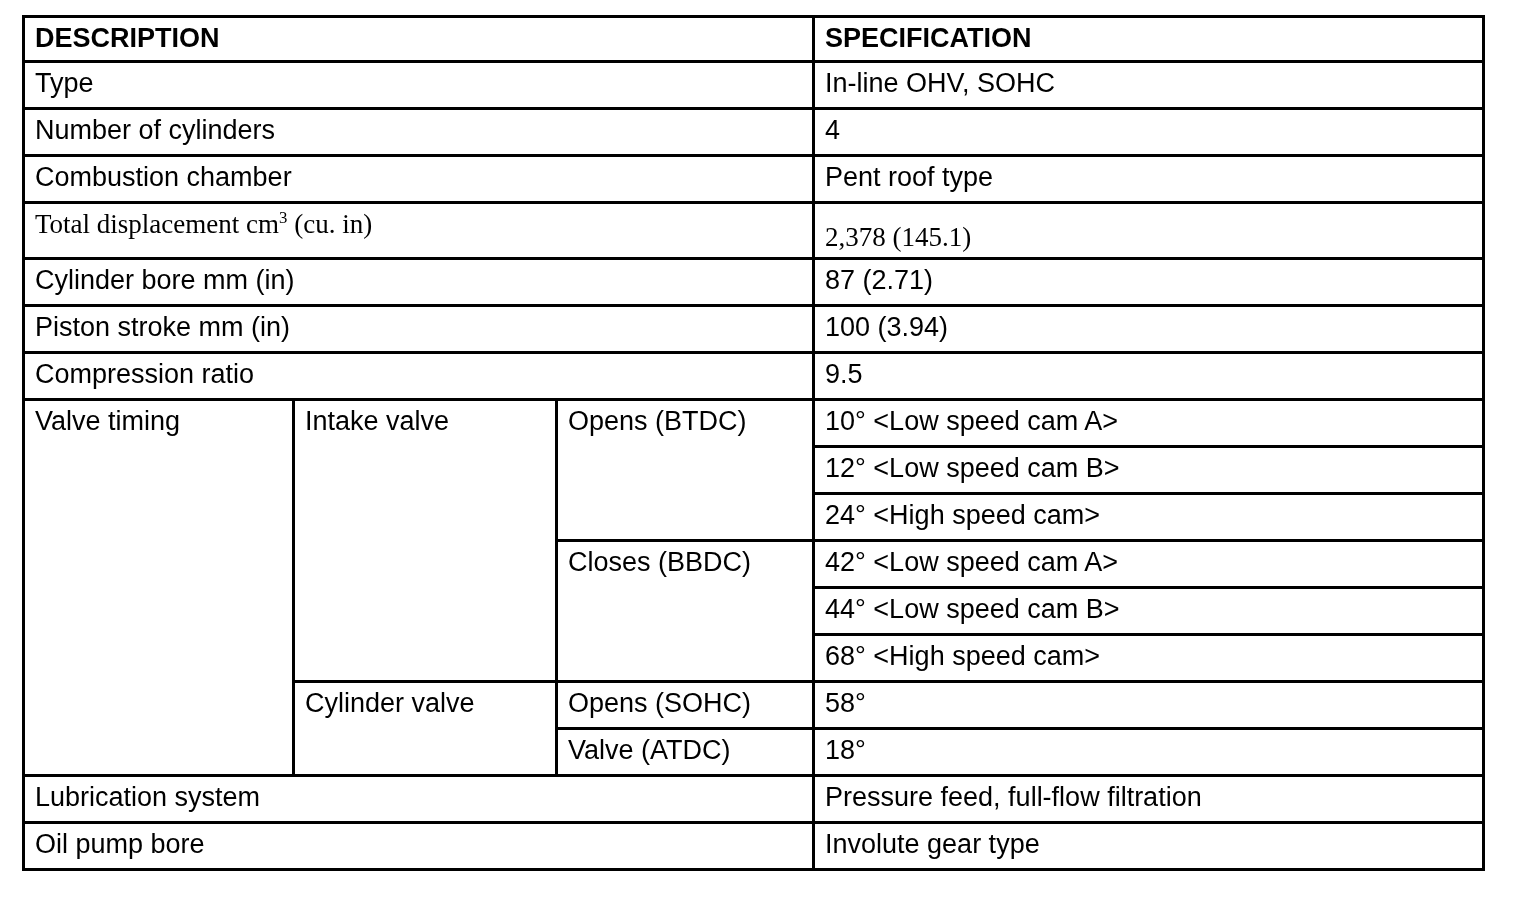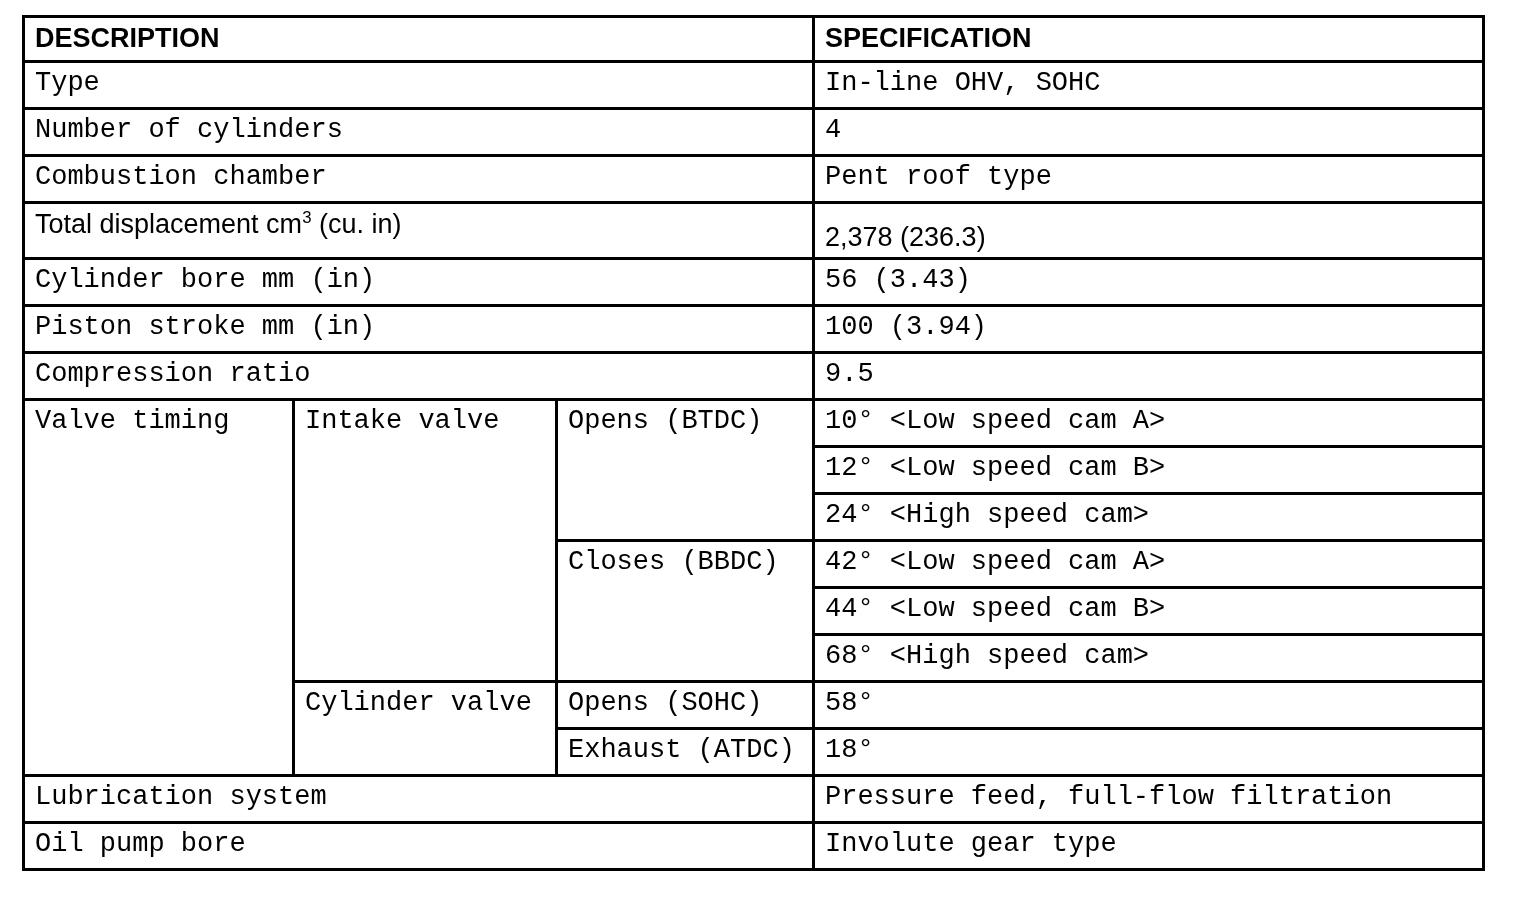--- a/index.html
+++ b/index.html
@@ -21,22 +21,22 @@
   table.spec-table td {
     border: 3px solid #000000;
     vertical-align: top;
     padding: 4px 10px 2px 10px;
     font-size: 27px;
     line-height: 1.25;
     overflow: hidden;
     white-space: nowrap;
   }
   tr.h-header  { height: 45px; }
-  tr.h-std     { height: 47px; font-family: Liberation Mono, monospace; }
-  tr.h-tall    { height: 56px; }
+  tr.h-std     { height: 47px; }
+  tr.h-tall    { height: 56px; font-family: Liberation Serif, serif; }
   td.header-cell {
     font-weight: bold;
   }
   sup {
     font-size: 0.62em;
     line-height: 0;
   }
 </style>
 </head>
 <body>
@@ -65,26 +65,26 @@
     <td>4</td>
   </tr>
 
   <tr class="h-std">
     <td colspan="3">Combustion chamber</td>
     <td>Pent roof type</td>
   </tr>
 
   <tr class="h-tall">
     <td colspan="3"><span>Total displacement cm</span><sup>3</sup><span> (cu. in)</span></td>
-    <td style="vertical-align:bottom;">2,378 (236.3)</td>
+    <td style="vertical-align:bottom;">2,378 (145.1)</td>
   </tr>
 
   <tr class="h-std">
     <td colspan="3">Cylinder bore mm (in)</td>
-    <td>56 (3.43)</td>
+    <td>87 (2.71)</td>
   </tr>
 
   <tr class="h-std">
     <td colspan="3">Piston stroke mm (in)</td>
     <td>100 (3.94)</td>
   </tr>
 
   <tr class="h-std">
     <td colspan="3">Compression ratio</td>
     <td>9.5</td>
@@ -111,21 +111,21 @@
   </tr>
   <tr class="h-std">
     <td>68° &lt;High speed cam&gt;</td>
   </tr>
   <tr class="h-std">
     <td rowspan="2">Cylinder valve</td>
     <td>Opens (SOHC)</td>
     <td>58°</td>
   </tr>
   <tr class="h-std">
-    <td>Exhaust (ATDC)</td>
+    <td>Valve (ATDC)</td>
     <td>18°</td>
   </tr>
 
   <tr class="h-std">
     <td colspan="3">Lubrication system</td>
     <td>Pressure feed, full-flow filtration</td>
   </tr>
 
   <tr class="h-std">
     <td colspan="3">Oil pump bore</td>

